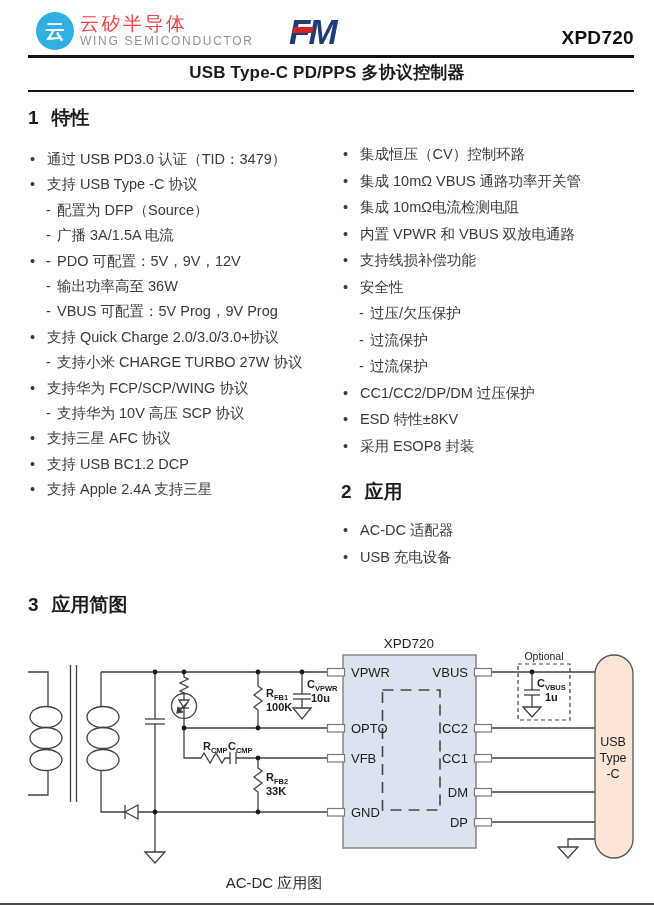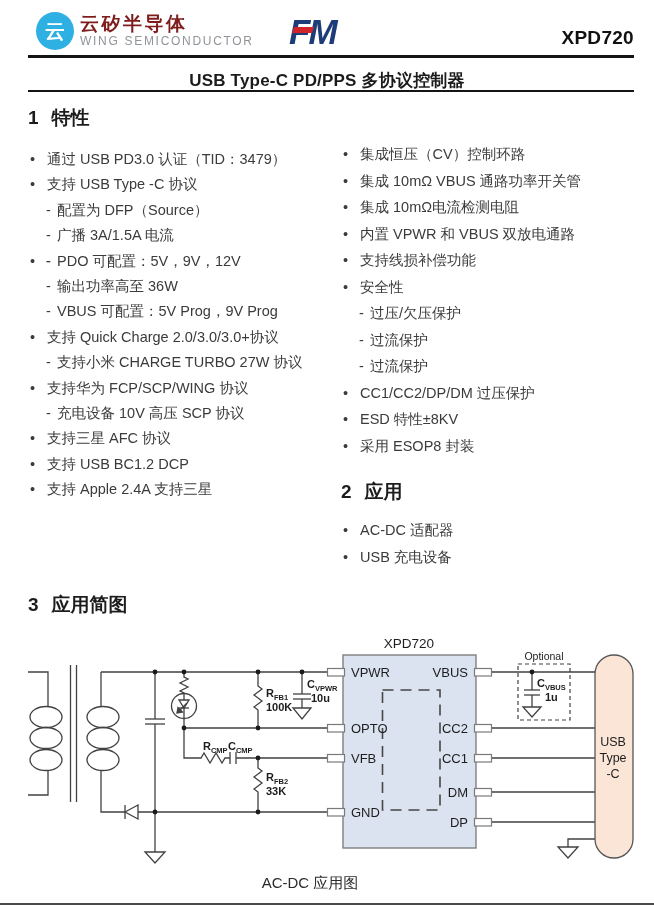--- a/index.html
+++ b/index.html
@@ -6,29 +6,29 @@
   html,body { background:#e8e8e8; }
   body { font-family:"Liberation Sans","DejaVu Sans",sans-serif; }
   .page {
     position:relative; width:654px; height:905px; background:#ffffff;
     margin:0 auto; overflow:hidden; color:#3b3b3b;
   }
   
   .brand-row { position:absolute; left:36px; top:9px; height:44px; display:flex; align-items:flex-start; }
   .mark-svg { width:38px; height:38px; margin-top:3px; }
   .brand-text { margin-left:6px; margin-top:4px; }
-  .brand-cn { font-size:19px; font-weight:bold; color:#7f1d1d; letter-spacing:2.5px; line-height:21px; }
+  .brand-cn { font-size:19px; font-weight:normal; color:#ef4444; letter-spacing:2.5px; line-height:21px; }
   .brand-en { font-size:12px; color:#909498; letter-spacing:1.7px; margin-top:0; }
   .fm-svg { width:70px; height:40px; margin-left:32px; margin-top:2px; }
   .part-number { position:absolute; right:20px; top:27px; font-size:19px; font-weight:bold; color:#111; letter-spacing:0.3px; }
   .rule { position:absolute; left:28px; width:606px; background:#141414; }
   .rule-thick { top:55px; height:3.4px; }
   .rule-thin  { top:90px; height:2.2px; }
   .doc-title { position:absolute; left:0; top:61px; width:654px; text-align:center;
-               font-size:17px; font-weight:600; color:#1b1b1b; letter-spacing:0.2px;margin-top:8px; }
+               font-size:17px; font-weight:600; color:#1b1b1b; letter-spacing:0.2px; }
   
   .sec-h { display:flex; gap:13px; font-size:19px; font-weight:bold; color:#1c1c1c; line-height:28px; }
   .h-diagram { position:absolute; left:28px; top:591px; }
   
   .col-left  { position:absolute; left:28px;  top:104px; width:303px; }
   .col-left .sec-h { margin-bottom:15px; }
   .col-right { position:absolute; left:341px; top:141px; width:293px; }
   ul.blist { list-style:none; }
   ul.blist li { position:relative; padding-left:19px; line-height:25.4px; font-size:14.5px; color:#3b3b3b; }
   .col-right > ul.blist li { line-height:26.5px; }
@@ -40,21 +40,21 @@
   svg.schem { position:absolute; left:0; top:0; width:654px; height:905px; }
   svg.schem text { font-family:"Liberation Sans","DejaVu Sans",sans-serif; fill:#1d1d1d; }
   .pinlbl  { font-size:13px; }
   .chiplbl { font-size:13.5px; }
   .clabel  { font-size:11px; font-weight:bold; }
   .csub    { font-size:7.5px; font-weight:bold; }
   .cval    { font-size:11px; font-weight:bold; }
   .optlbl  { font-size:10.5px; fill:#333; }
   .usblbl  { font-size:12.5px; }
   .caption { position:absolute; left:0; top:874px; width:548px; text-align:center;
-             font-size:15px; color:#2b2b2b;margin-left:36px; }
+             font-size:15px; color:#2b2b2b; }
   .bottom-edge { position:absolute; left:0; bottom:0; width:654px; height:2.5px; background:#4a4a4a; }
 </style>
 </head>
 <body>
 
 <div class="page">
 
   <div class="brand-row">
     <svg class="mark-svg" viewBox="0 0 38 38">
       <circle cx="19" cy="19" r="19" fill="#2fb0e3"></circle>
@@ -122,21 +122,21 @@
         <li class="lv2">
           <span class="mk">-</span>
           <span>支持小米 CHARGE TURBO 27W 协议</span>
         </li>
         <li class="lv1">
           <span class="mk">•</span>
           <span>支持华为 FCP/SCP/WING 协议</span>
         </li>
         <li class="lv2">
           <span class="mk">-</span>
-          <span>充电设备 10V 高压 SCP 协议</span>
+          <span>支持华为 10V 高压 SCP 协议</span>
         </li>
         <li class="lv1">
           <span class="mk">•</span>
           <span>支持三星 AFC 协议</span>
         </li>
         <li class="lv1">
           <span class="mk">•</span>
           <span>支持 USB BC1.2 DCP</span>
         </li>
         <li class="lv1">

